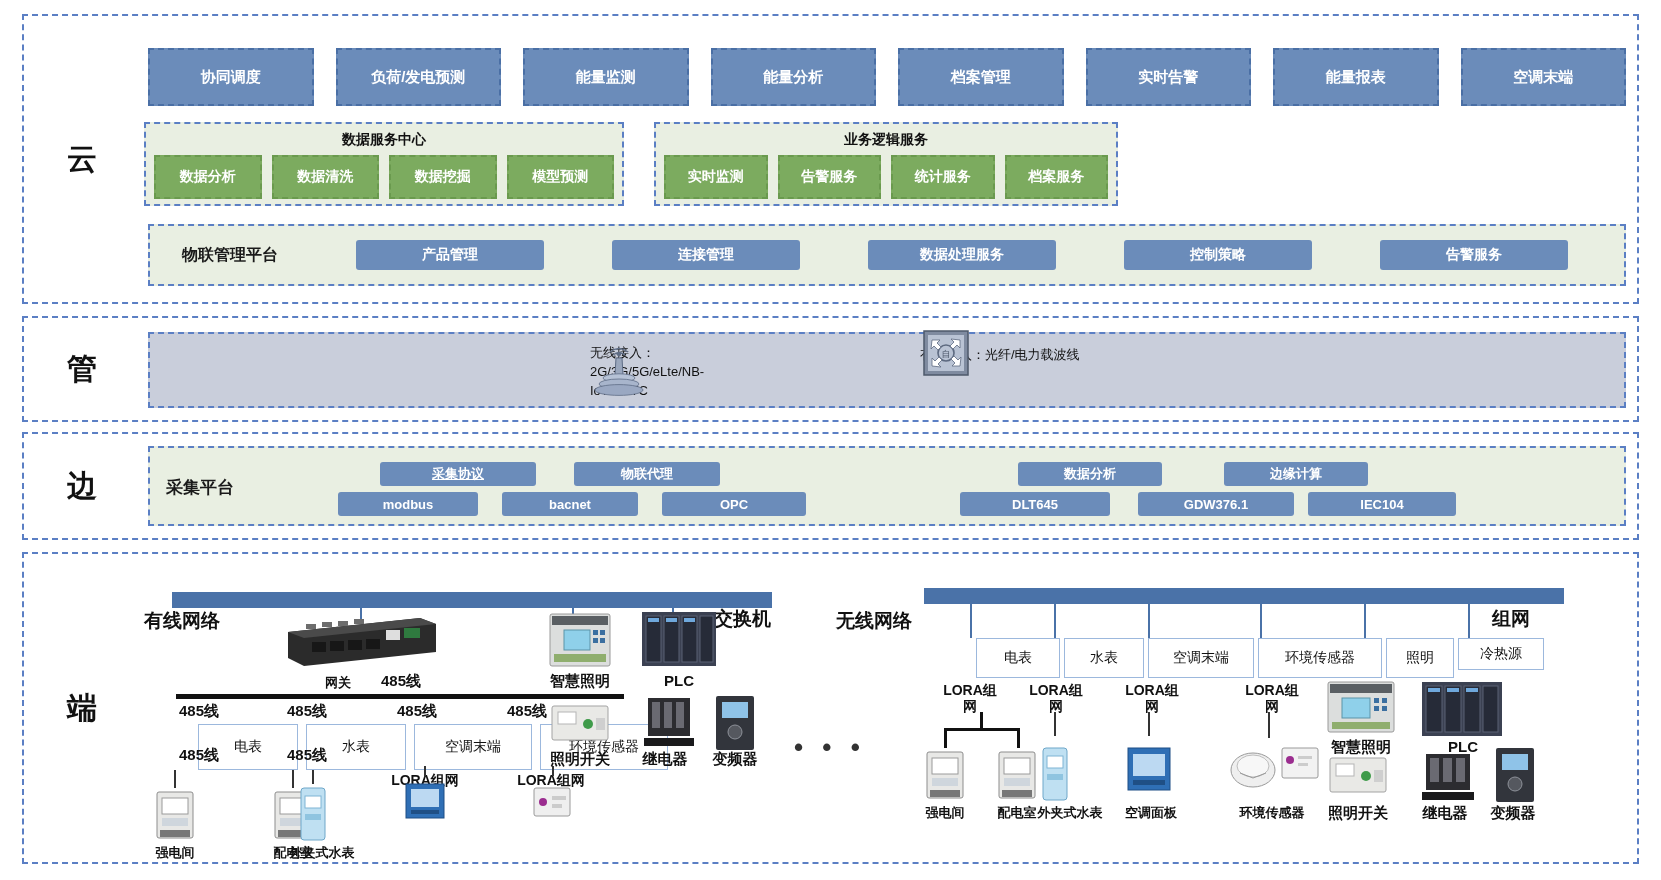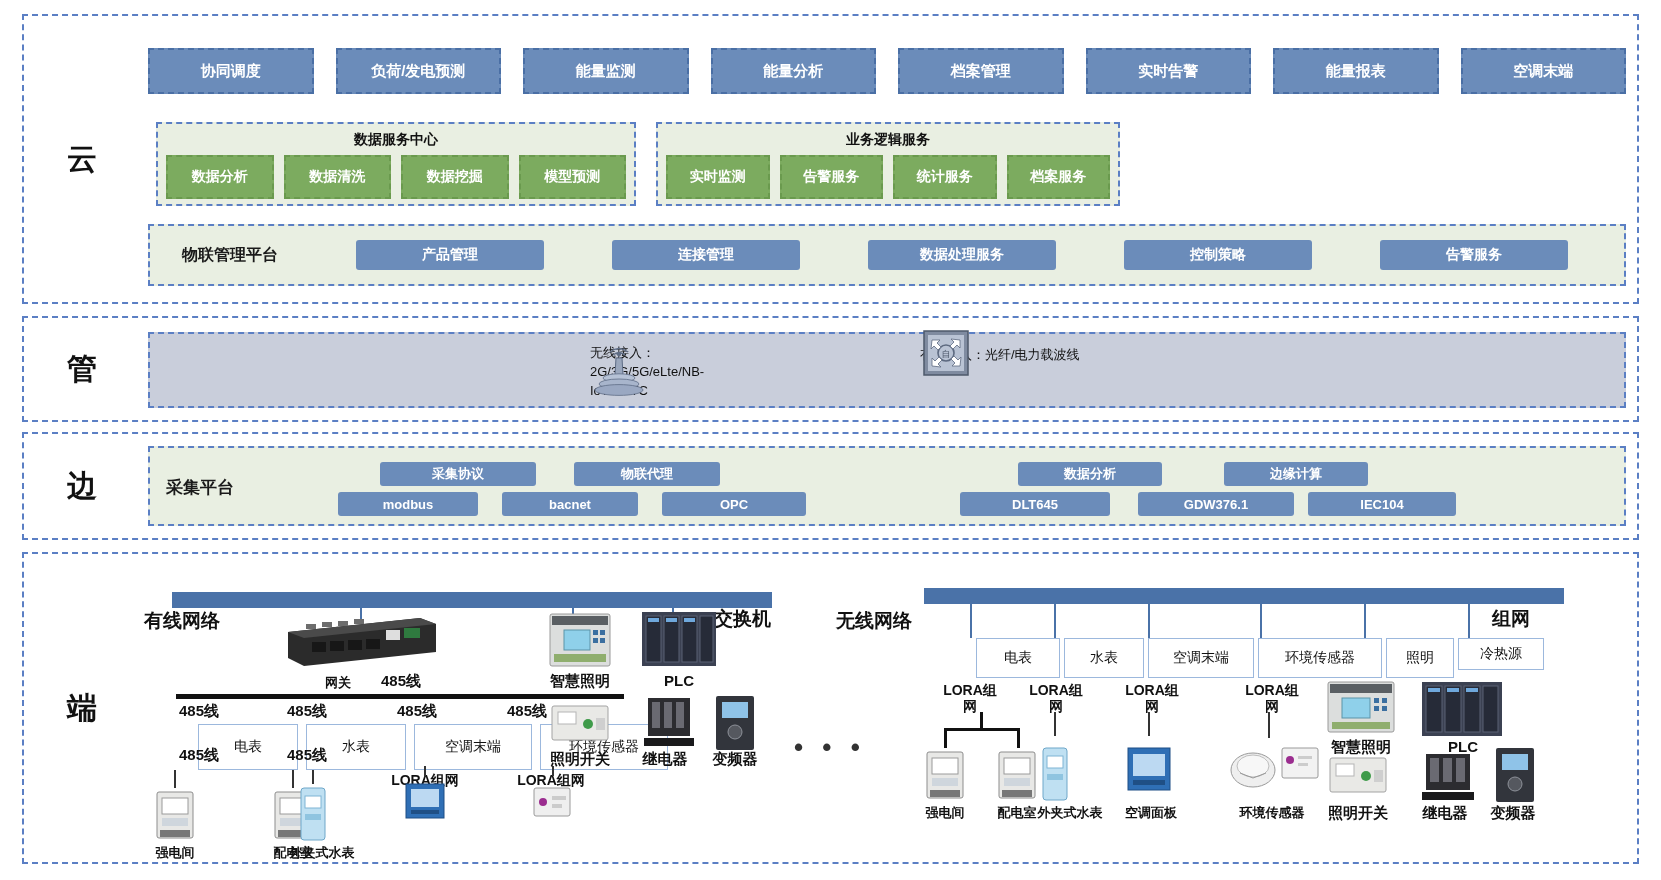--- a/index.html
+++ b/index.html
@@ -9,27 +9,27 @@
     color:#1a1a1a;
   }
   .layer{position:absolute;border:2px dashed #5b7fc4;box-sizing:border-box;background:#fff;}
   .layer-label{
     position:absolute;left:0;top:0;width:118px;height:100%;
     display:flex;align-items:center;justify-content:center;
     font-size:30px;font-weight:bold;color:#111;letter-spacing:2px;
   }
   
   #cloud{left:22px;top:14px;width:1617px;height:290px;}
-  .app-row{position:absolute;left:124px;top:32px;width:1478px;height:46px;display:flex;gap:22px;text-align:right;}
+  .app-row{position:absolute;left:124px;top:32px;width:1478px;height:58px;display:flex;gap:22px;text-align:right;}
   .app-box{
     flex:1;background:#6b8cba;border:2px dashed #4a6fa5;
     display:flex;align-items:center;justify-content:center;
     color:#fff;font-size:15px;font-weight:bold;
   }
-  .svc-row{position:absolute;left:132px;top:106px;width:1478px;height:84px;display:flex;gap:20px;}
+  .svc-row{position:absolute;left:120px;top:106px;width:1478px;height:84px;display:flex;gap:30px;}
   .svc-group{
     background:#e9efe2;border:2px dashed #5b7fc4;box-sizing:border-box;
     display:flex;flex-direction:column;padding:5px 8px;
   }
   .svc-group.g1{width:480px;}
   .svc-group.g2{width:464px;}
   .svc-group.g3{width:436px;}
   .svc-title{text-align:center;font-size:14px;font-weight:bold;color:#111;margin:2px 0 6px;}
   .svc-items{display:flex;gap:10px;flex:1;}
   .svc-item{
@@ -176,21 +176,21 @@
       <span class="pipe-text">有线接入：光纤/电力载波线</span>
     </div>
   </div>
 </div>
 
 <div class="layer" id="edge">
   <div class="layer-label">边</div>
   <div class="edge-band">
     <div class="edge-title">采集平台</div>
 
-    <div class="edge-box" style="left:230px;top:14px;width:156px;">采集协议</div>
+    <div class="edge-box" style="left:230px;top:14px;width:156px;text-decoration:underline;">采集协议</div>
     <div class="edge-box" style="left:424px;top:14px;width:146px;">物联代理</div>
     <div class="edge-box" style="left:868px;top:14px;width:144px;">数据分析</div>
     <div class="edge-box" style="left:1074px;top:14px;width:144px;">边缘计算</div>
 
     <div class="edge-box" style="left:188px;top:44px;width:140px;">modbus</div>
     <div class="edge-box" style="left:352px;top:44px;width:136px;">bacnet</div>
     <div class="edge-box" style="left:512px;top:44px;width:144px;">OPC</div>
     <div class="edge-box" style="left:810px;top:44px;width:150px;">DLT645</div>
     <div class="edge-box" style="left:988px;top:44px;width:156px;">GDW376.1</div>
     <div class="edge-box" style="left:1158px;top:44px;width:148px;">IEC104</div>

